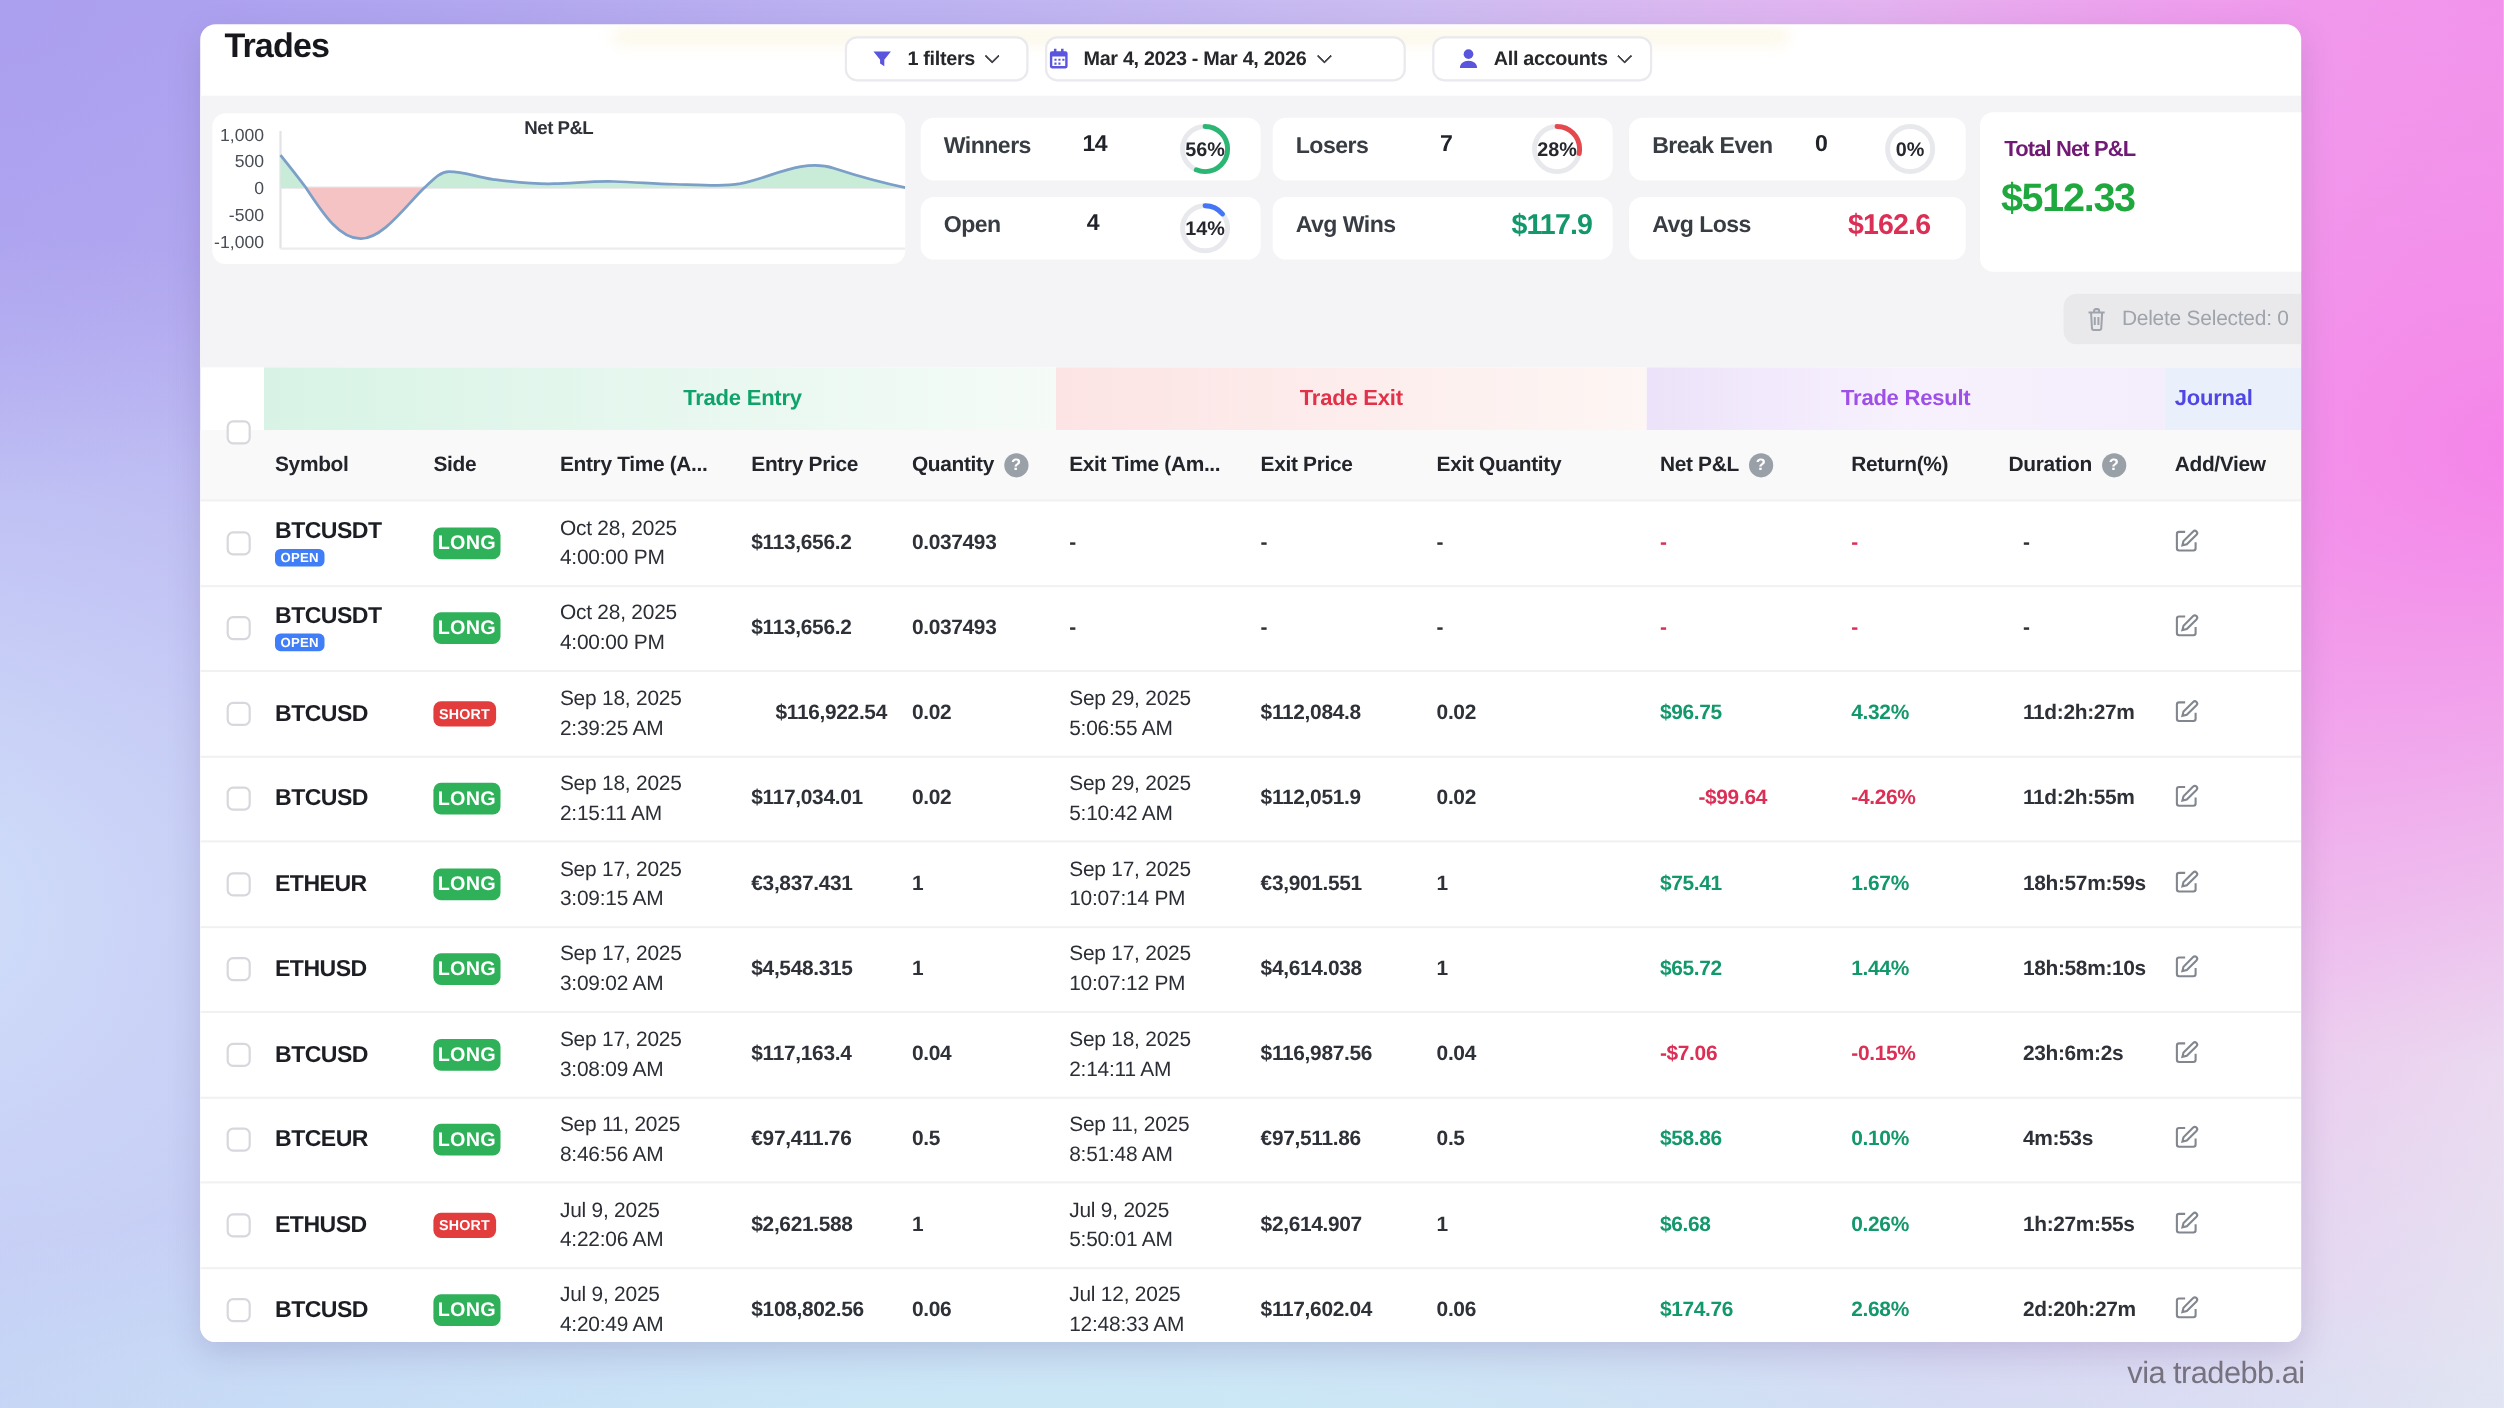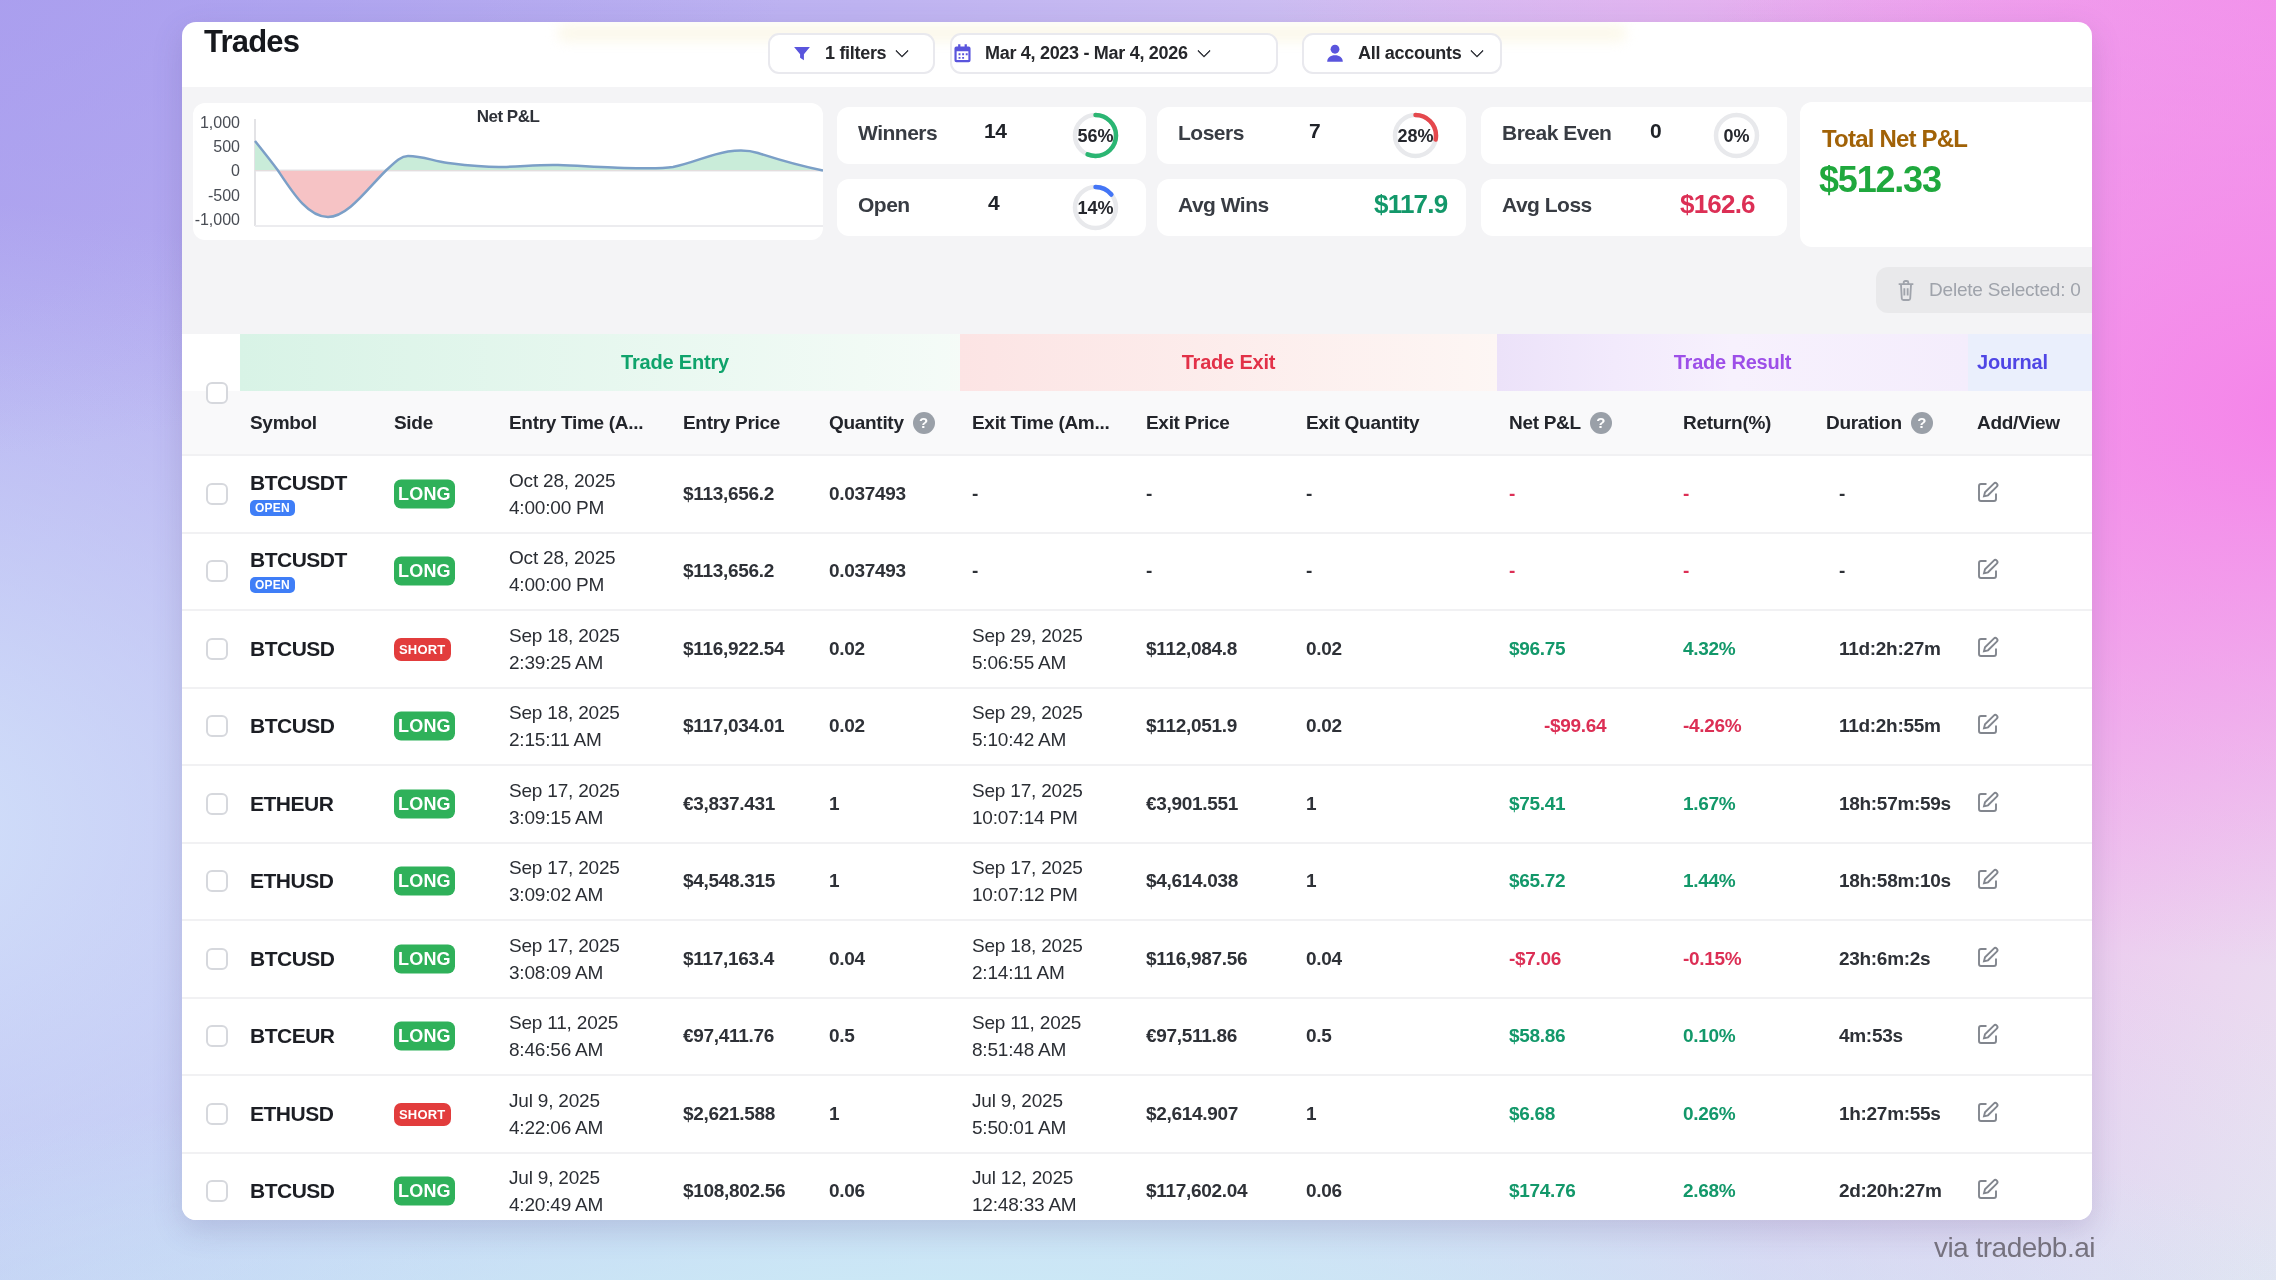--- a/index.html
+++ b/index.html
@@ -126,21 +126,21 @@
   <div class="abs statval" style="left:1127px; top:97px;">7</div>
   <div class="abs statlabel" style="left:1320px; top:99px;">Break Even</div>
   <div class="abs statval" style="left:1468px; top:97px;">0</div>
   <div class="abs statlabel" style="left:676px; top:171px;">Open</div>
   <div class="abs statval" style="left:806px; top:169px;">4</div>
   <div class="abs statlabel" style="left:996px; top:171px;">Avg Wins</div>
   <div class="abs statval" style="left:1192px; top:167px; font-size:26px; color:#13986a; letter-spacing:-0.8px;">$117.9</div>
   <div class="abs statlabel" style="left:1320px; top:171px;">Avg Loss</div>
   <div class="abs statval" style="left:1498px; top:167px; font-size:26px; color:#dc2f55; letter-spacing:-0.8px;">$162.6</div>
 
-  <div class="abs" style="left:1640px; top:103px; font-size:24px; font-weight:bold; color:#a16207; letter-spacing:-0.8px;">Total Net P&amp;L</div>
+  <div class="abs" style="left:1640px; top:103px; font-size:20px; font-weight:bold; color:#701a75; letter-spacing:-0.8px;">Total Net P&amp;L</div>
   <div class="abs" style="left:1637px; top:137px; font-size:36px; font-weight:bold; color:#1fa83d; letter-spacing:-1.2px;">$512.33</div>
 
   <svg class="abs" style="left:890px; top:90px;" width="47" height="47" viewBox="0 0 47 47">
     <circle cx="23.5" cy="23.5" r="20.5" fill="none" stroke="#e8e9ec" stroke-width="4.5"></circle>
     <circle cx="23.5" cy="23.5" r="20.5" fill="none" stroke="#2bb673" stroke-width="4.5" stroke-linecap="round" stroke-dasharray="72.1 128.8" transform="rotate(-90 23.5 23.5)"></circle>
     <text x="23.5" y="30" text-anchor="middle" font-size="18" font-weight="bold" fill="#26282e">56%</text>
   </svg>
   <svg class="abs" style="left:1210px; top:90px;" width="47" height="47" viewBox="0 0 47 47">
     <circle cx="23.5" cy="23.5" r="20.5" fill="none" stroke="#e8e9ec" stroke-width="4.5"></circle>
     <circle cx="23.5" cy="23.5" r="20.5" fill="none" stroke="#e5484d" stroke-width="4.5" stroke-linecap="round" stroke-dasharray="36.1 128.8" transform="rotate(-90 23.5 23.5)"></circle>
@@ -219,21 +219,21 @@
         <div class="editic"><svg width="24" height="24" viewBox="0 0 24 24" fill="none" stroke="#82868e" stroke-width="1.9">
             <path d="M20 13.5V19a2 2 0 0 1-2 2H5a2 2 0 0 1-2-2V6a2 2 0 0 1 2-2h5.5"></path>
             <path d="M17.8 3.6a2.1 2.1 0 0 1 3 3L12 15.3 8 16.3l1-4L17.8 3.6z"></path>
           </svg></div>
       </div>
   <div class="row">
         <div class="cb"></div>
         <div class="cell sym" style="left:68px;">BTCUSD</div>
         <div class="cell" style="left:212px;"><span class="badge side-short">SHORT</span></div>
         <div class="cell t2" style="left:327px;">Sep 18, 2025<br>2:39:25 AM</div>
-        <div class="cell" style="left:501px;">$116,922.54</div>
+        <div class="cell" style="left:523px;">$116,922.54</div>
         <div class="cell" style="left:647px;">0.02</div>
         <div class="cell t2" style="left:790px;">Sep 29, 2025<br>5:06:55 AM</div>
         <div class="cell" style="left:964px;">$112,084.8</div>
         <div class="cell" style="left:1124px;">0.02</div>
         <div class="cell green" style="left:1327px;">$96.75</div>
         <div class="cell green" style="left:1501px;">4.32%</div>
         <div class="cell" style="left:1657px;">11d:2h:27m</div>
         <div class="editic"><svg width="24" height="24" viewBox="0 0 24 24" fill="none" stroke="#82868e" stroke-width="1.9">
             <path d="M20 13.5V19a2 2 0 0 1-2 2H5a2 2 0 0 1-2-2V6a2 2 0 0 1 2-2h5.5"></path>
             <path d="M17.8 3.6a2.1 2.1 0 0 1 3 3L12 15.3 8 16.3l1-4L17.8 3.6z"></path>

